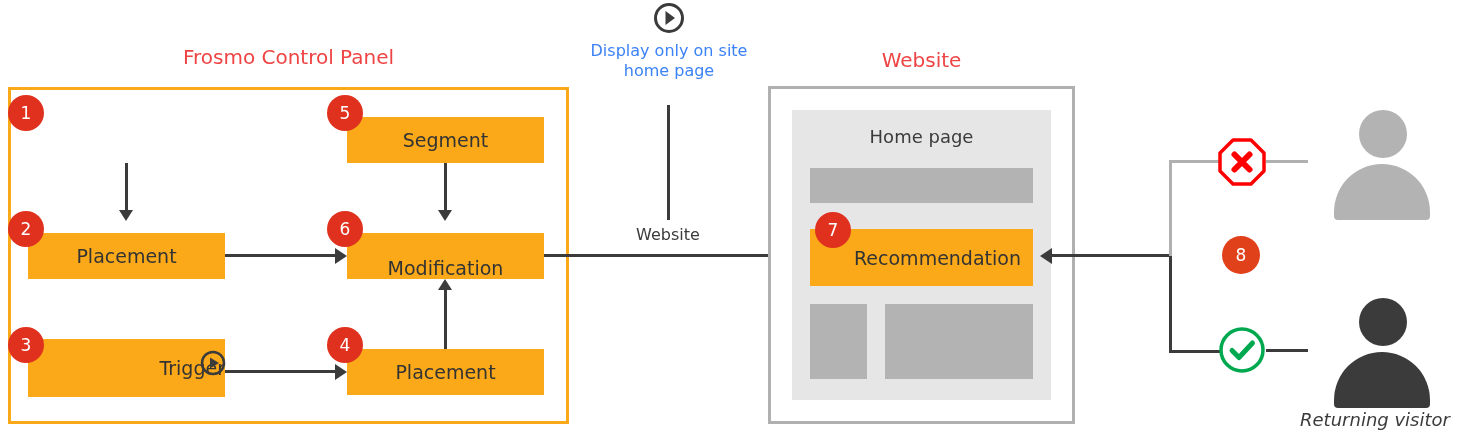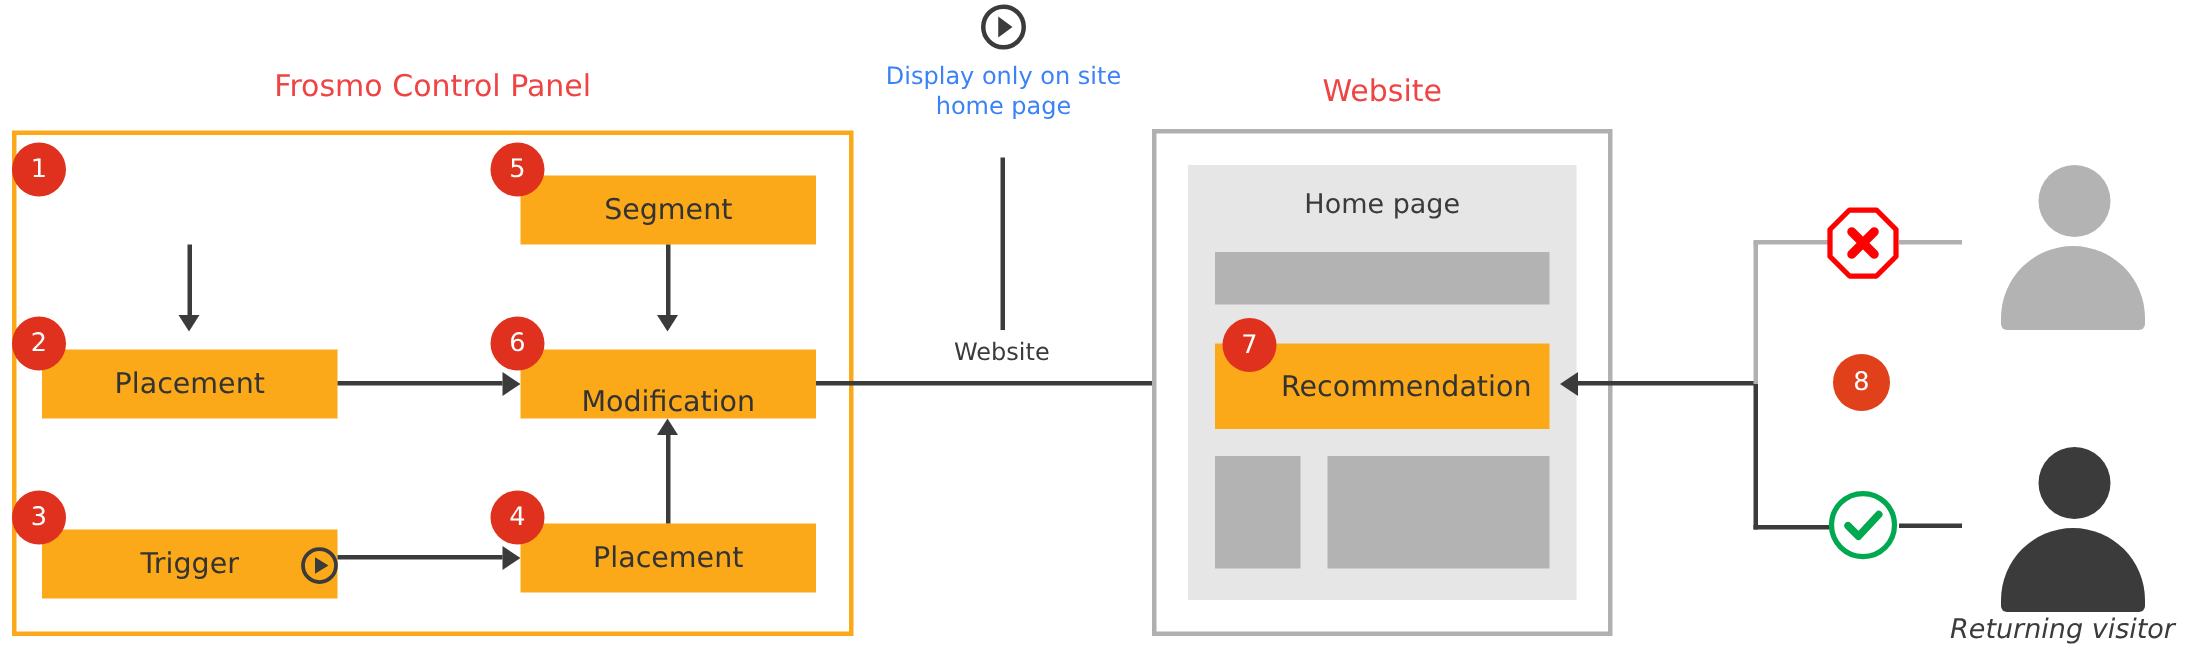--- a/index.html
+++ b/index.html
@@ -171,21 +171,21 @@
   <div class="arrow-down" style="left:119px; top:210px;"></div>
 
   <div class="obox" style="left:28px; top:233px; width:197px; height:46px;">
     <span class="label">Placement</span>
   </div>
   <div class="badge" style="left:8px; top:211px;">2</div>
 
   <div class="hline" style="left:225px; top:254px; width:110px;"></div>
   <div class="arrow-right" style="left:335px; top:248px;"></div>
 
-  <div class="obox" style="left:28px; top:353px; width:197px; height:46px;">
+  <div class="obox" style="left:28px; top:339px; width:197px; height:58px;justify-content:flex-end;">
     <span class="label">Trigger</span>
     <span class="abs" style="left:172px; top:11px;">
       <svg width="26" height="26" viewBox="0 0 26 26">
         <circle cx="13" cy="13" r="11" fill="none" stroke="#3b3b3b" stroke-width="2.5"></circle>
         <polygon points="10,7.5 19,13 10,18.5" fill="#3b3b3b"></polygon>
       </svg>
     </span>
   </div>
   <div class="badge" style="left:8px; top:327px;">3</div>
 

